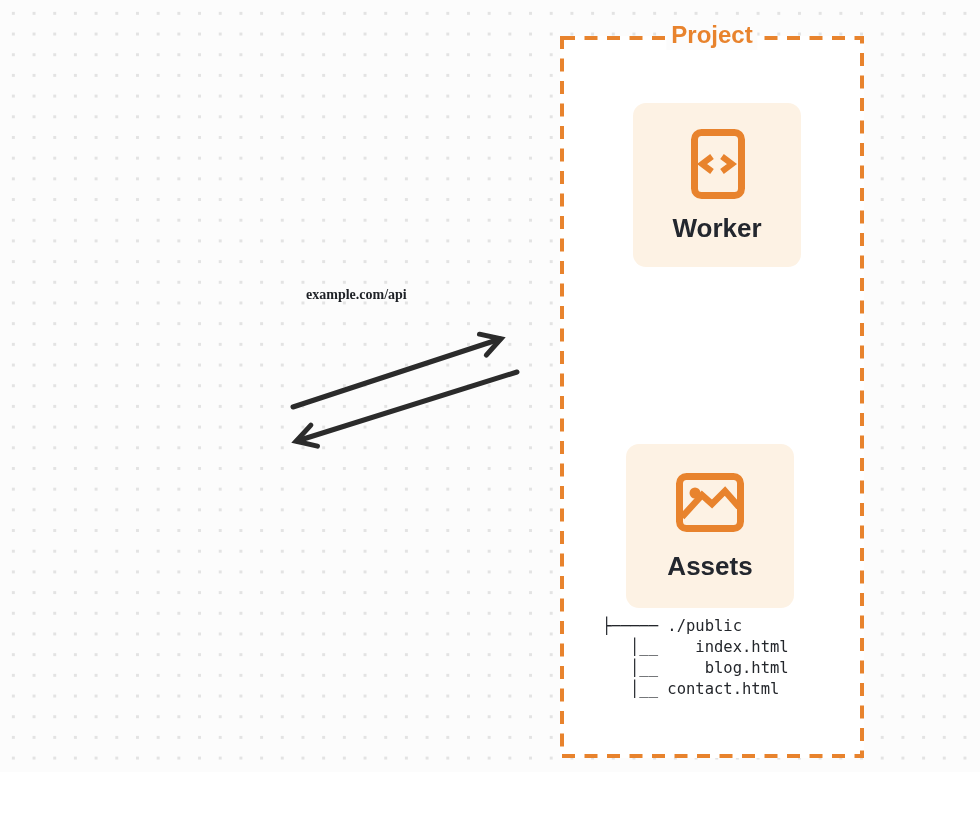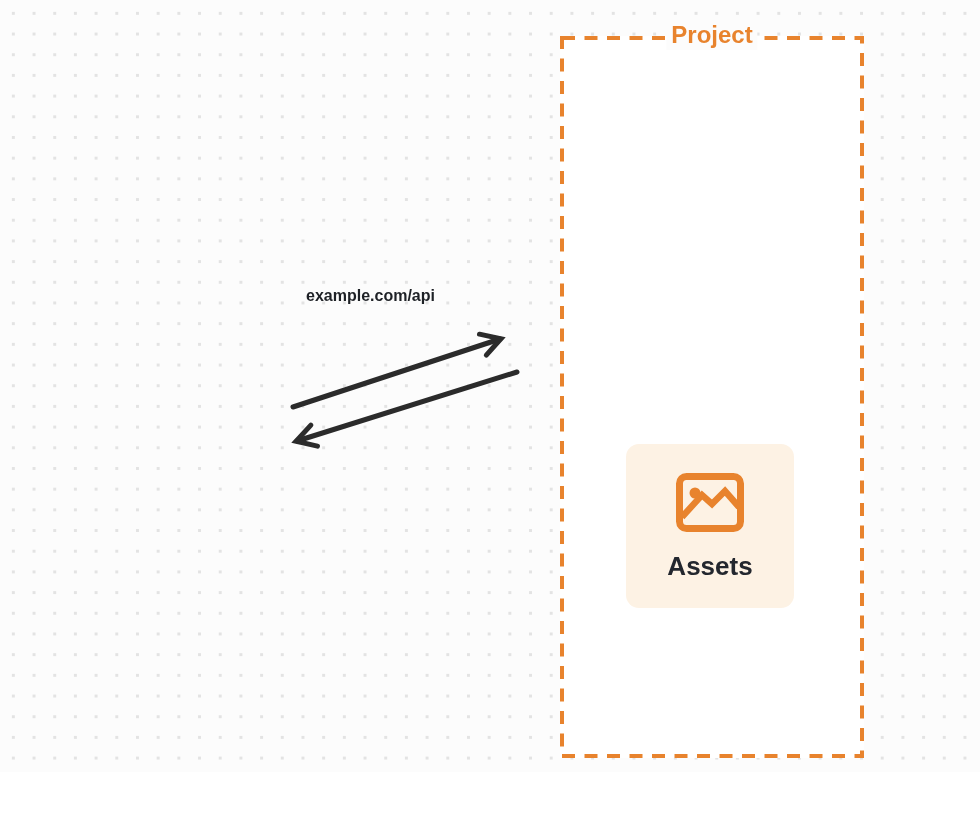--- a/index.html
+++ b/index.html
@@ -46,46 +46,58 @@
   
   .client{
     position:absolute;left:82px;top:313px;width:168px;height:166px;
     border-radius:8px;background:var(--clientBg);
     display:flex;align-items:center;justify-content:center;
   }
   .client-label{font-size:26px;font-weight:bold;color:var(--ink);}
   
   .api-label{
     position:absolute;left:306px;top:287px;
-    font-size:16px;font-weight:bold;color:#1E2126;white-space:nowrap;
+    font-size:14px;font-weight:bold;color:#1E2126;white-space:nowrap;font-family:Liberation Serif, serif;
   }
   .arrows{position:absolute;left:278px;top:322px;width:270px;height:140px;}
 </style>
 </head>
 <body>
 
 <div class="canvas">
 
   <div class="project">
     <svg class="project-border" viewBox="0 0 304 722" preserveAspectRatio="none">
       <rect x="2" y="2" width="300" height="718" fill="none" stroke="var(--accent)" stroke-width="4" stroke-dasharray="13 9.5"></rect>
     </svg>
 
     <div class="project-label">Project</div>
 
+    <div class="card card-worker">
+      <svg class="card-icon" width="56" height="74" viewBox="0 0 56 74">
+        <rect x="5.5" y="5.5" width="47" height="63" rx="7" fill="none" stroke="var(--accent)" stroke-width="7"></rect>
+        <polyline points="23,29.5 13,37 23,44.5" fill="none" stroke="var(--accent)" stroke-width="6" stroke-linejoin="miter"></polyline>
+        <polyline points="33,29.5 43,37 33,44.5" fill="none" stroke="var(--accent)" stroke-width="6" stroke-linejoin="miter"></polyline>
+      </svg>
+      <div class="card-label">Worker</div>
+    </div>
 
     <div class="card card-assets">
       <svg class="card-icon" width="72" height="64" viewBox="0 0 72 64">
         <rect x="5.5" y="5.5" width="61" height="52" rx="7" fill="none" stroke="var(--accent)" stroke-width="7"></rect>
         <circle cx="21" cy="22" r="5.5" fill="var(--accent)"></circle>
         <polyline points="8,46 28,24 38,33 51,20 65,36" fill="none" stroke="var(--accent)" stroke-width="6.5" stroke-linejoin="miter" stroke-linecap="butt"></polyline>
       </svg>
       <div class="card-label">Assets</div>
     </div>
 
+    <pre class="file-tree">├───── ./public
+   │__    index.html
+   │__     blog.html
+   │__ contact.html</pre>
   </div>
 
 
   <svg class="arrows" viewBox="0 0 270 140">
     <defs>
       <marker id="ah" viewBox="0 0 6 6" refX="4.6" refY="3" markerWidth="6" markerHeight="6" orient="auto">
         <path d="M1,0.8 L4.8,3 L1,5.2" fill="none" stroke="#2B2B2B" stroke-width="1" stroke-linecap="round"></path>
       </marker>
     </defs>
     <line x1="15" y1="85" x2="222" y2="17" stroke="var(--arrow)" stroke-width="5" stroke-linecap="round" marker-end="url(#ah)"></line>

